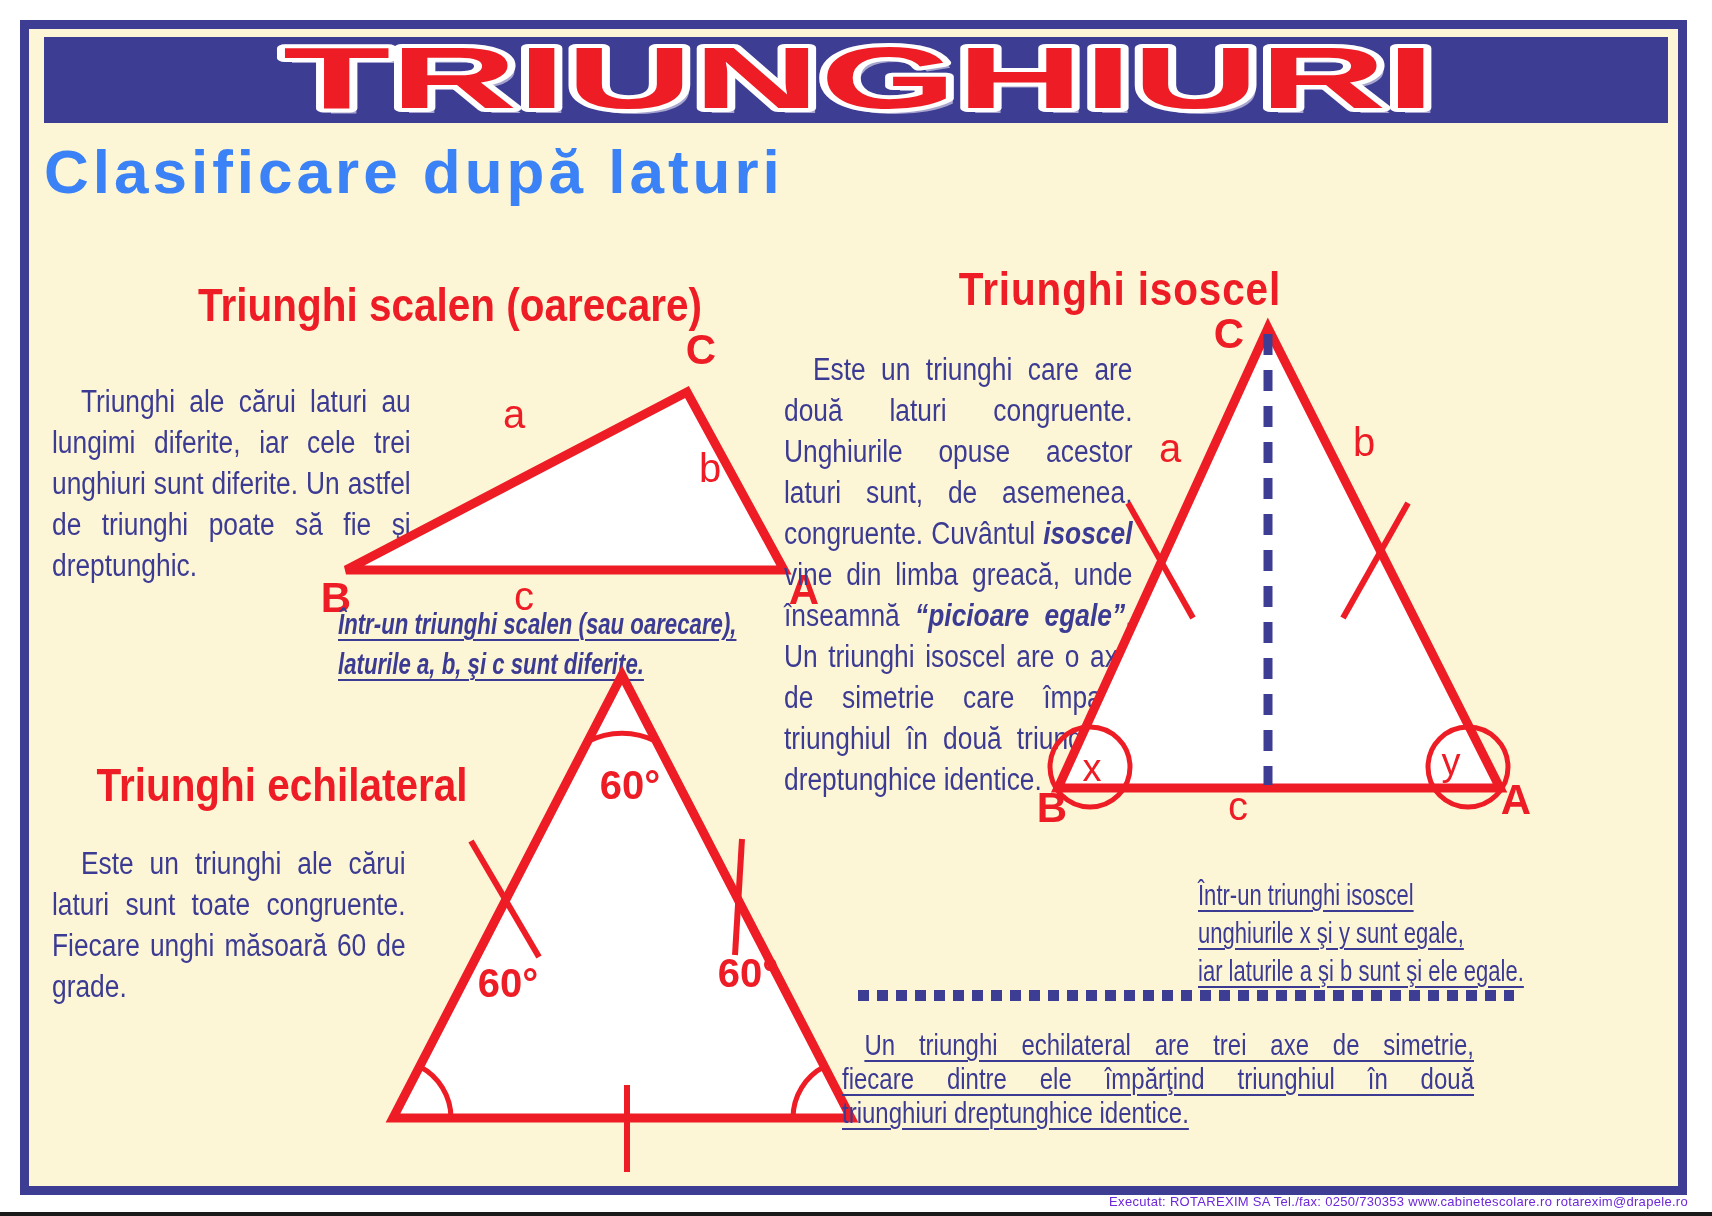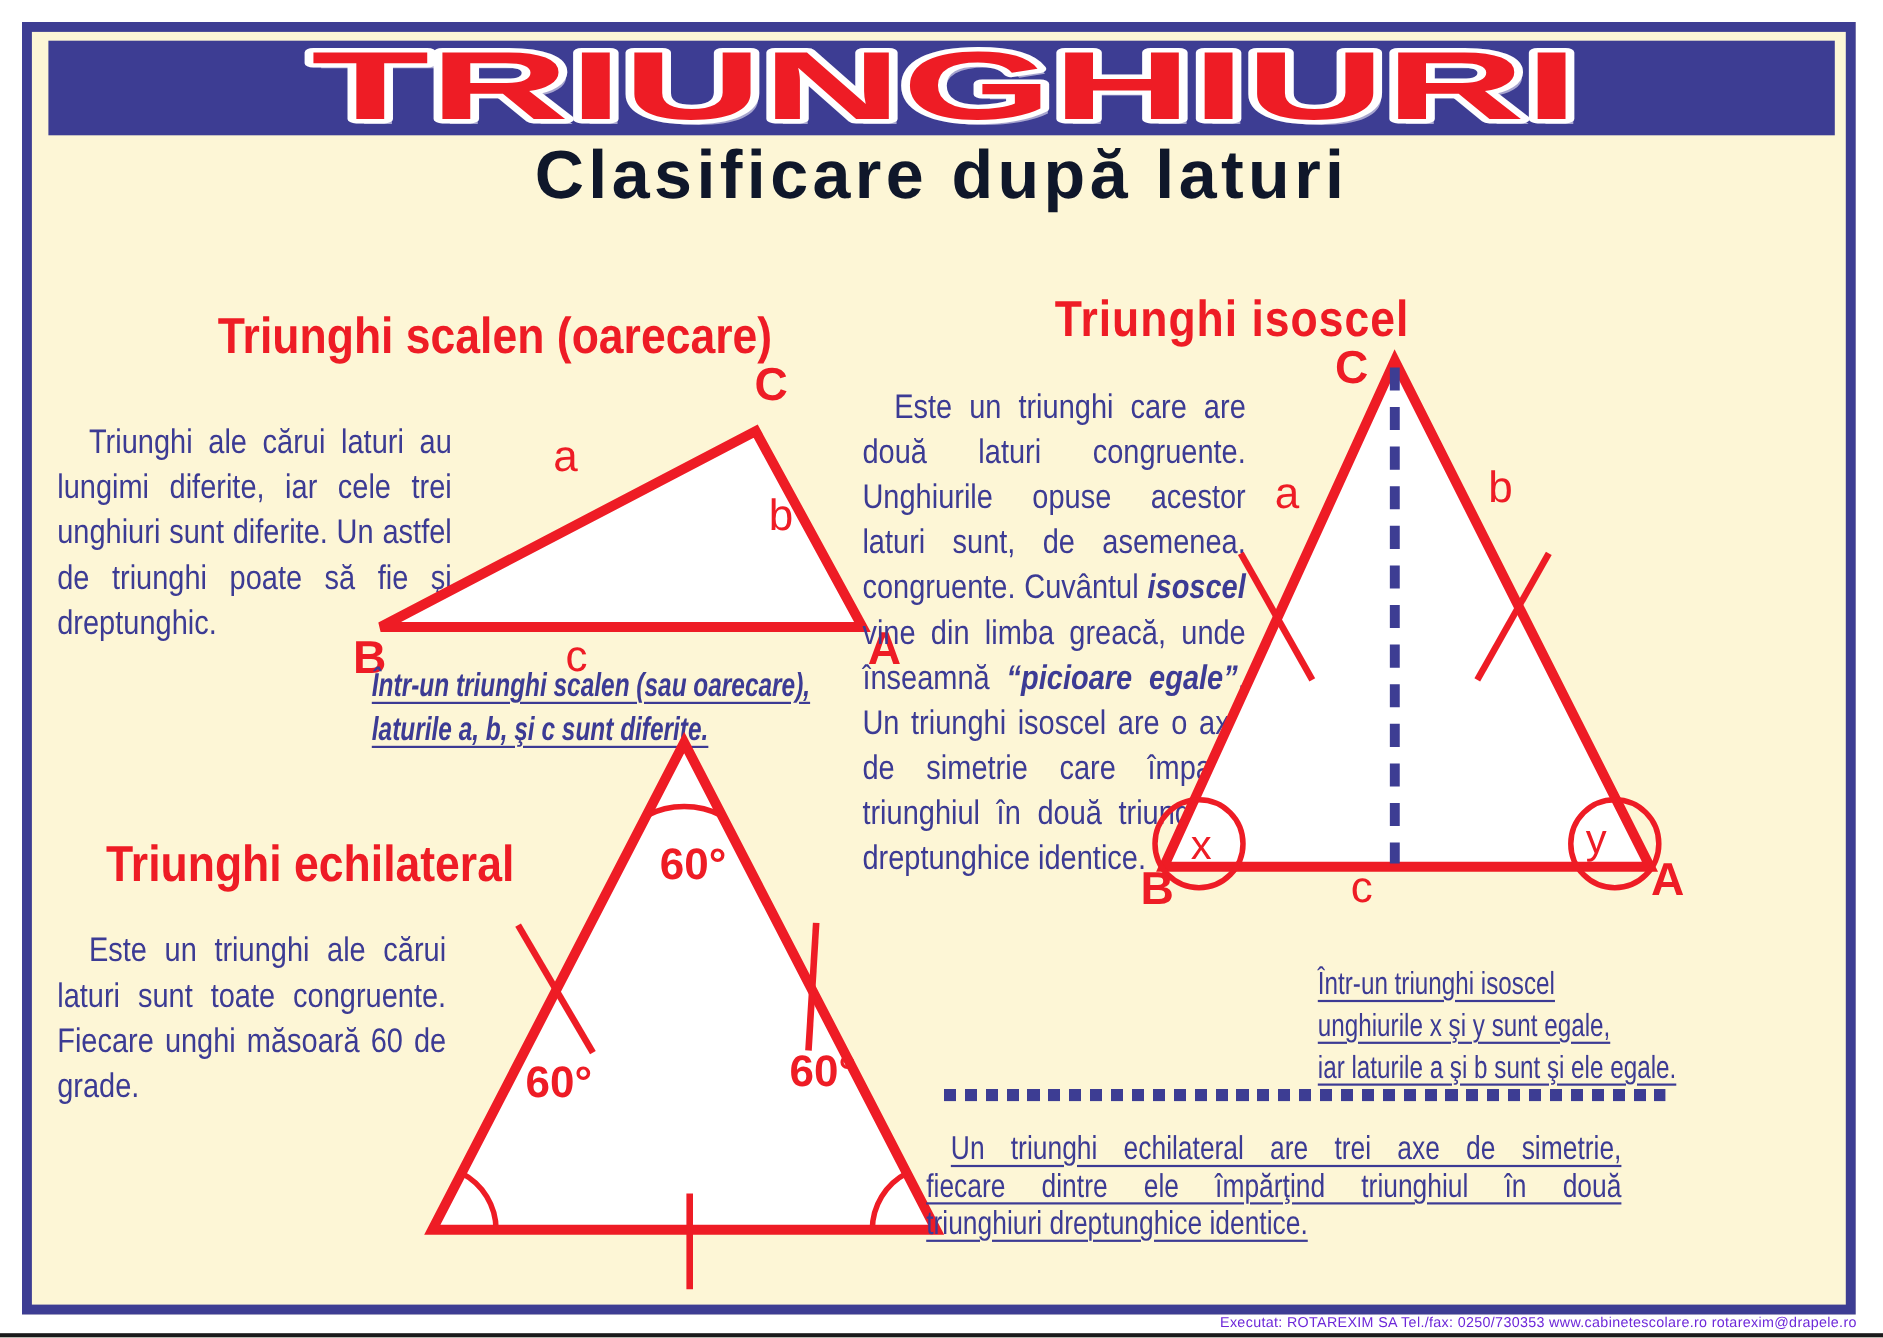--- a/index.html
+++ b/index.html
@@ -19,22 +19,22 @@
   }
   .title-svg{position:absolute;left:0;top:0;width:100%;height:100%;}
   .title-shadow{
     fill:#a7a5cf;font-weight:bold;font-size:88px;font-family:"Liberation Sans",sans-serif;
   }
   .title-main{
     fill:#ee1c25;stroke:#ffffff;stroke-width:8px;paint-order:stroke;stroke-linejoin:round;
     font-weight:bold;font-size:88px;font-family:"Liberation Sans",sans-serif;
   }
   .subtitle{
-    position:absolute;left:44px;top:124px;width:1624px;text-align:center;
-    color:#0f172a;font-weight:bold;font-size:62px;letter-spacing:4px;
+    position:absolute;left:44px;top:136px;width:1624px;
+    color:#3b82f6;font-weight:bold;font-size:62px;letter-spacing:4px;
   }
   .section-heading{
     position:absolute;text-align:center;color:#ee1c25;font-weight:bold;font-size:46px;
     transform:scaleX(.88);transform-origin:center top;white-space:nowrap;
   }
   .scalene-heading{left:140px;top:278px;width:620px;}
   .iso-heading{left:920px;top:262px;width:400px;letter-spacing:1px;}
   .equi-heading{left:62px;top:758px;width:440px;}
   .body-text{
     position:absolute;color:#3c3b94;font-size:31px;line-height:41px;text-align:justify;

